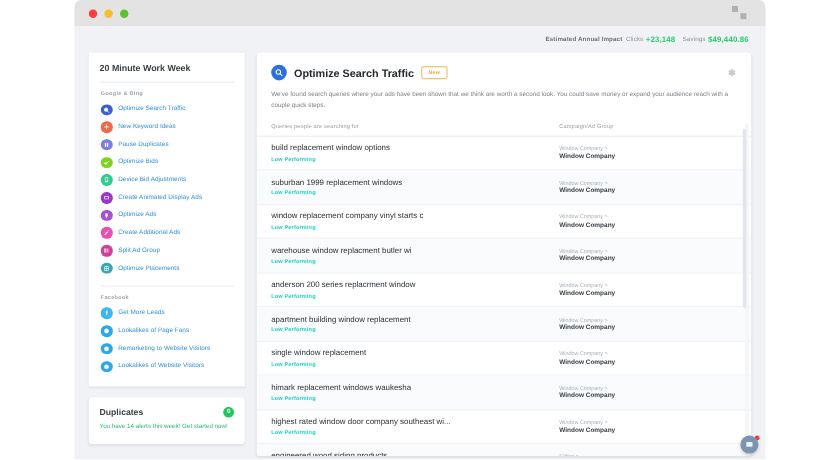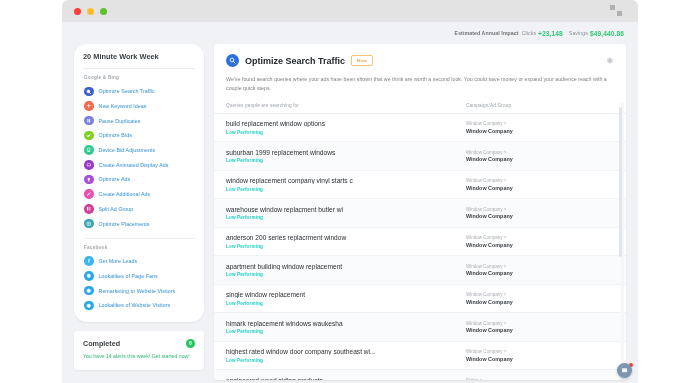--- a/index.html
+++ b/index.html
@@ -50,21 +50,21 @@
   .impact-label { color: #6d7278; font-weight: bold; margin-right: 3px; }
   .impact-key { color: #8b9096; margin-right: 2px; }
   .impact-val { color: #2ecc71; font-weight: bold; margin-right: 6px; font-size: 6.6px; }
   .impact-val.money { margin-right: 0; }
 
   .body-cols { display: flex; padding: 0 12px; gap: 10px; }
 
   
   .sidebar { width: 130px; flex: 0 0 130px; }
   .side-card {
-    background: #fff; border-radius: 13px;
+    background: #fff; border-radius: 0;
     padding: 8px 9px 9px 9px;
     box-shadow: 0 1px 2px rgba(20,30,60,.07);
   }
   .side-title {
     font-size: 7.4px; color: #3b4045; font-weight: bold;
     padding-bottom: 7px;
     border-bottom: 1px solid #e9ecef;
     margin-bottom: 6px;
   }
   .group-label {
@@ -356,21 +356,21 @@
                     <circle cx="8" cy="8" r="1.6" fill="#fff" stroke="none"></circle>
                   </svg>
                 </span>
                 <span class="nav-label">Lookalikes of Website Visitors</span>
               </div>
             </div>
         </div>
 
         <div class="completed-card">
           <div class="completed-head">
-            <span class="completed-title">Completed</span>
+            <span class="completed-title">Duplicates</span>
             <span class="completed-badge">0</span>
           </div>
           <div class="completed-text">You have 14 alerts this week! Get started now!</div>
         </div>
       </div>
 
       <div class="main">
         <div class="panel-head">
           <div class="panel-title-row">
             <span class="panel-ico">

